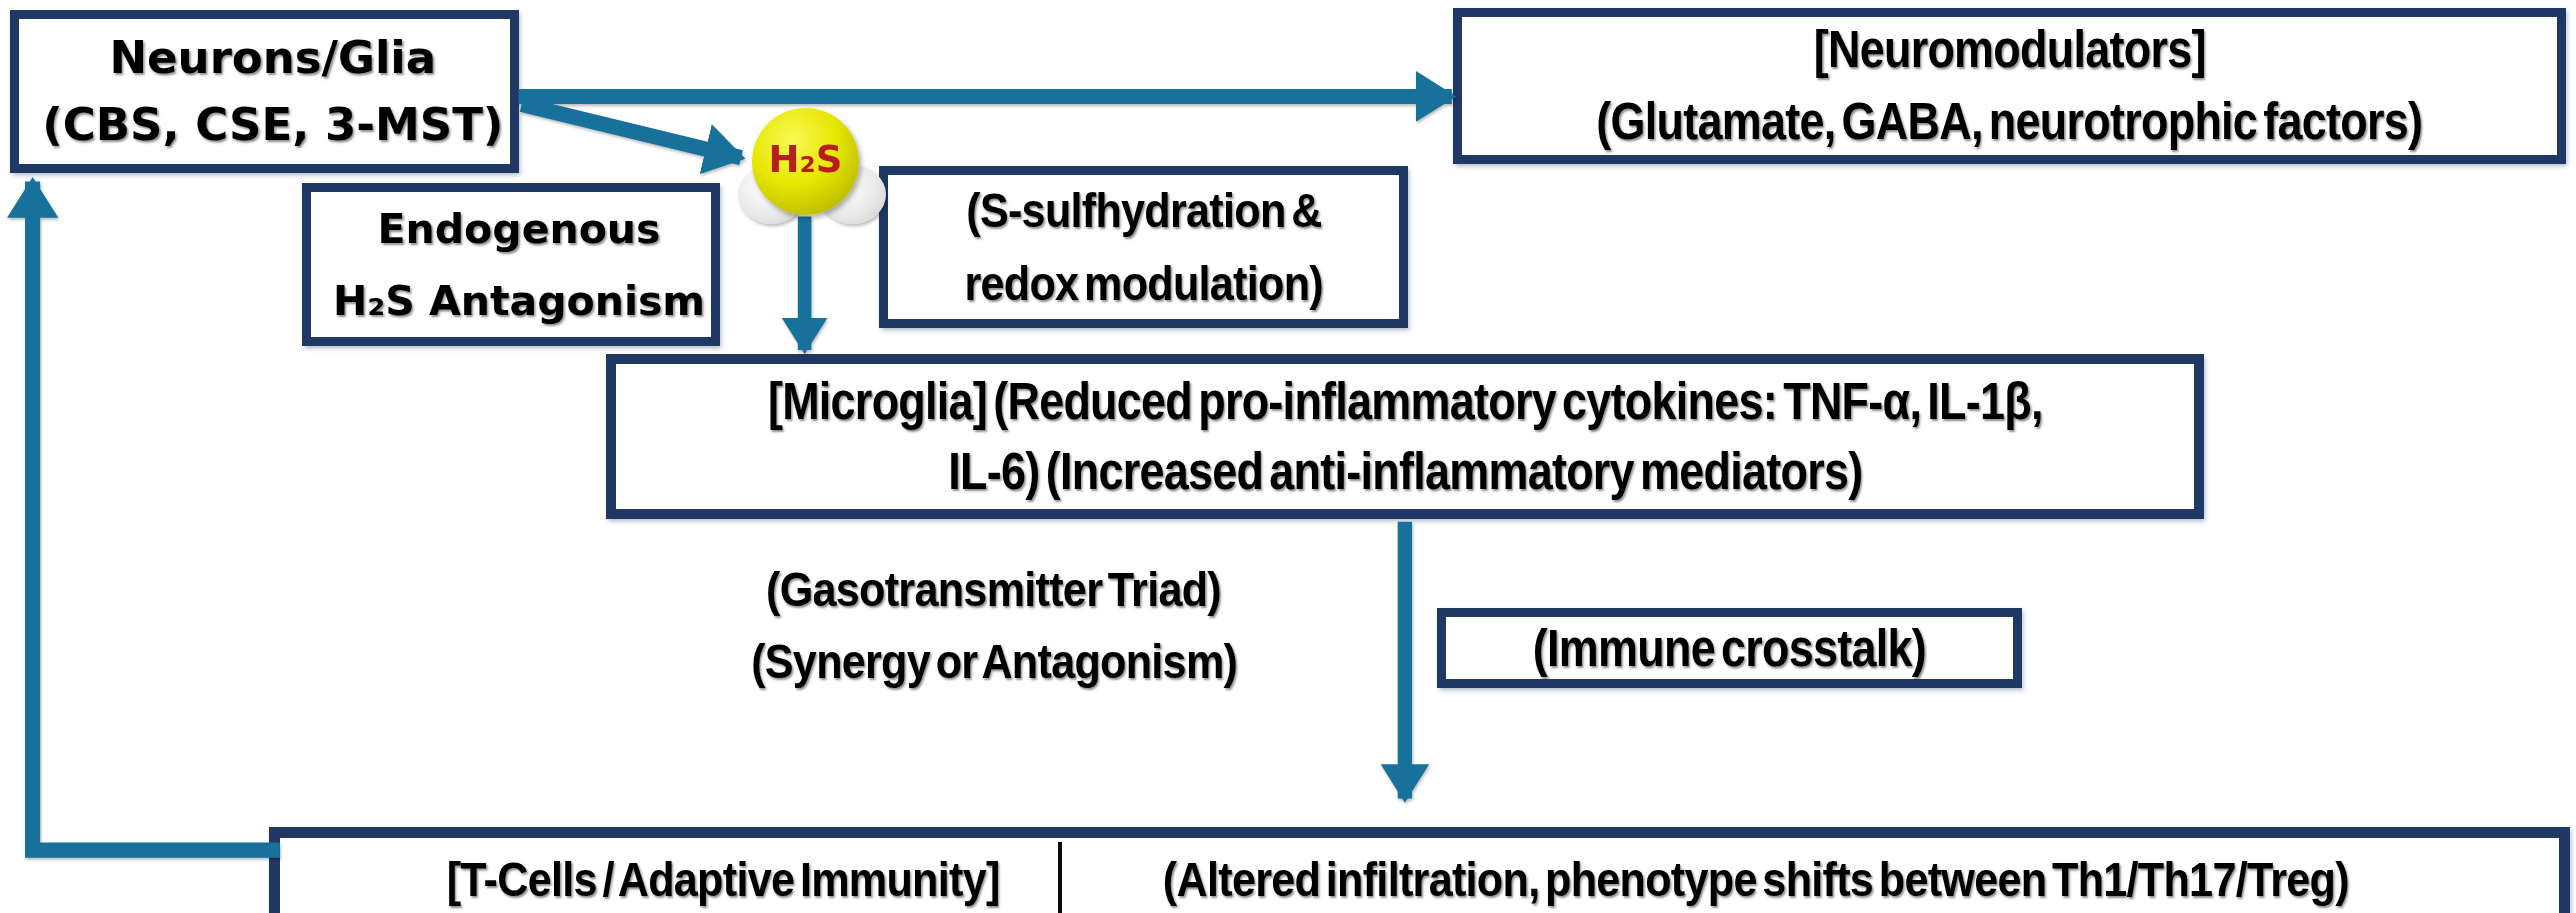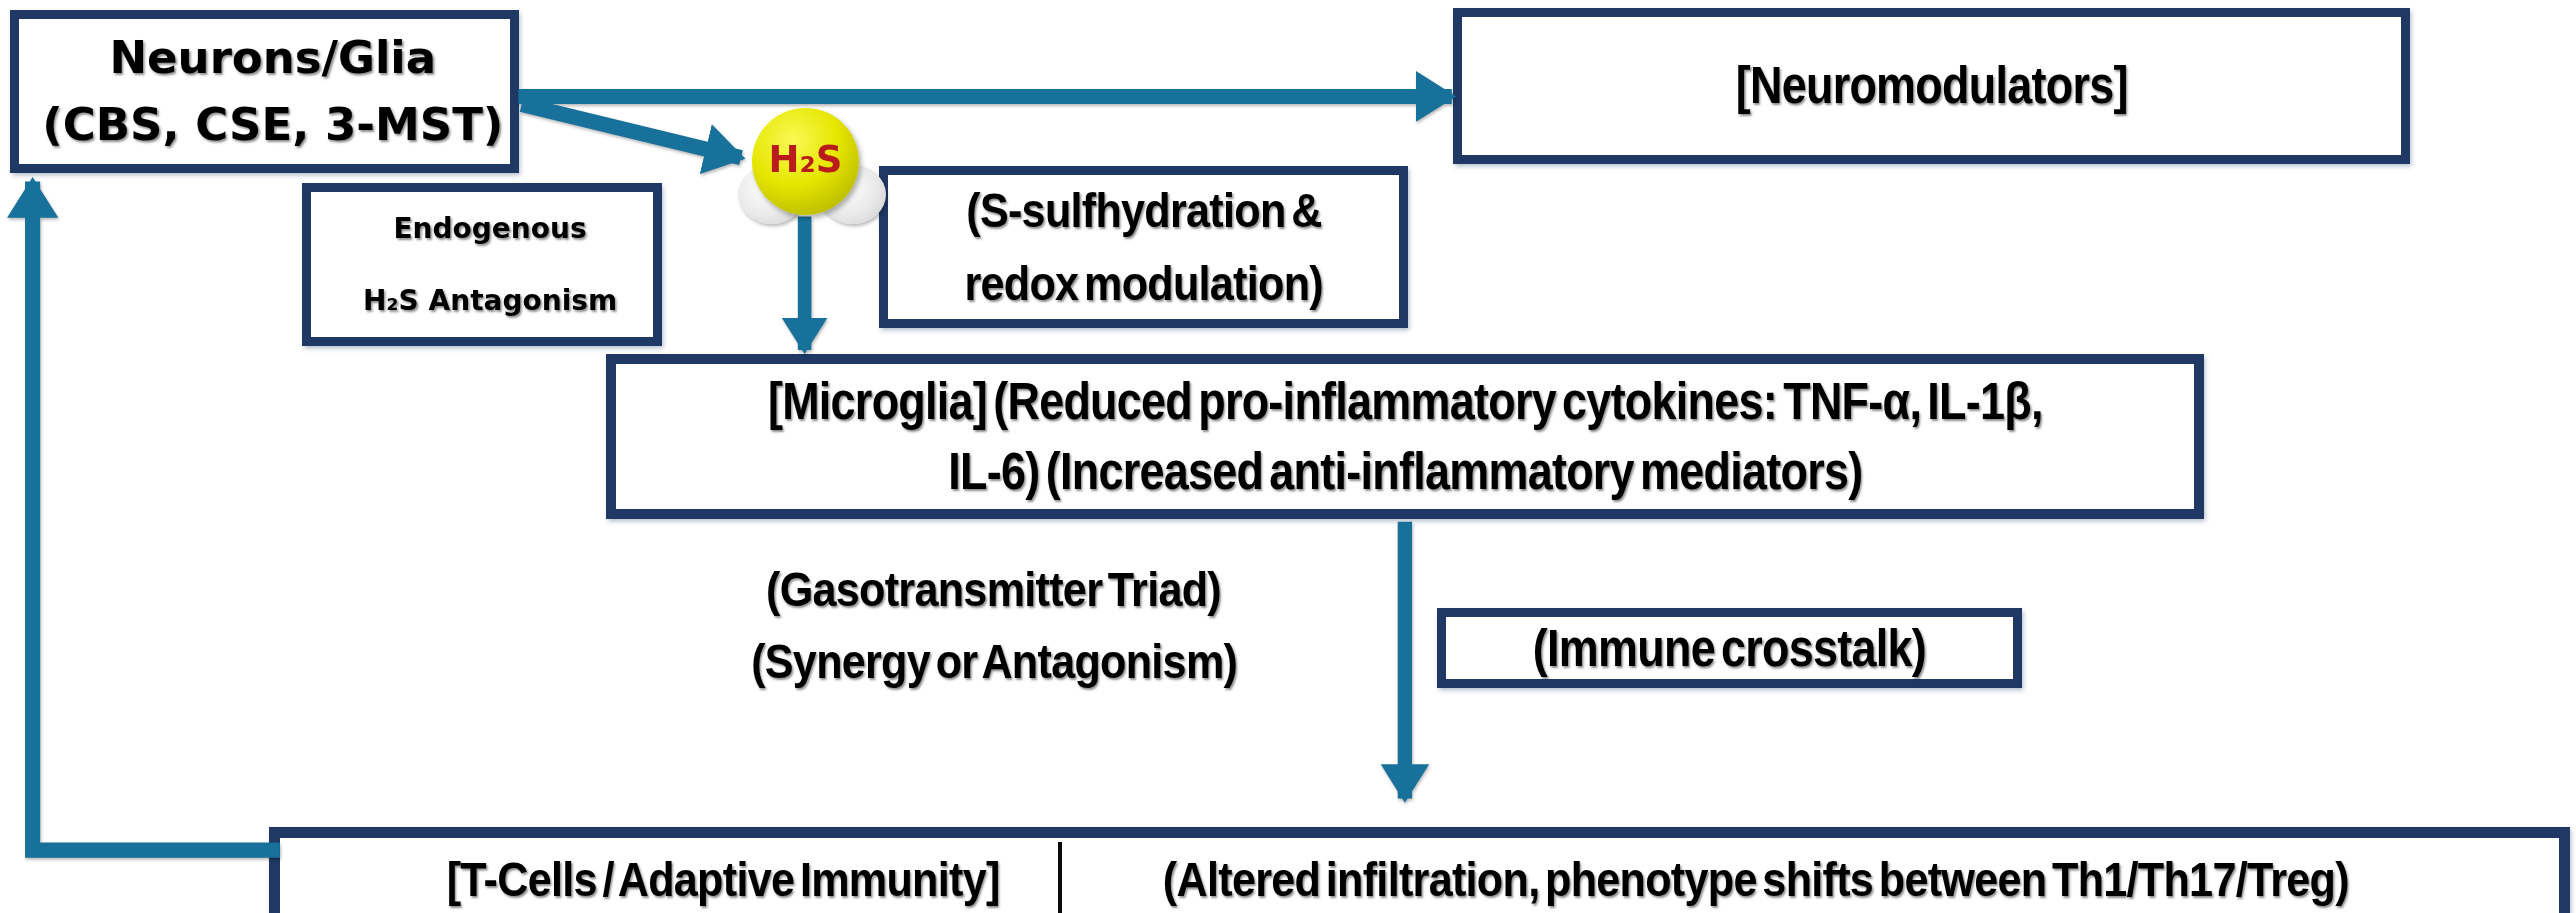--- a/index.html
+++ b/index.html
@@ -12,22 +12,22 @@
     display:flex;flex-direction:column;align-items:center;justify-content:center;
     text-align:center;box-shadow:2.4px 3.2px 4.8px rgba(31,56,100,0.35);
     box-sizing:border-box;
   }
   .txtline{display:block;white-space:nowrap;text-shadow:1.6px 2.4px 2.4px rgba(0,0,0,0.45);}
   .cond{display:inline-block;transform:scaleX(0.88);letter-spacing:-0.8px;word-spacing:-6.4px;white-space:nowrap;}
   .widefont{font-family:"DejaVu Sans","Liberation Sans",sans-serif;padding-left:16px;}
 
   
   #neurons-box{left:10.3px;top:9.5px;width:509px;height:163px;font-size:45px;line-height:67px;}
-  #neuromod-box{left:1453px;top:8px;width:957px;height:156px;font-size:51px;line-height:72px;}
-  #endo-box{left:302px;top:183px;width:360px;height:163px;font-size:28px;line-height:64px;gap:8px;}
+  #neuromod-box{left:1453px;top:8px;width:1113px;height:156px;font-size:51px;line-height:72px;}
+  #endo-box{left:302px;top:183px;width:418px;height:163px;font-size:41px;line-height:64px;gap:8px;}
   #sulf-box{left:879px;top:166px;width:529px;height:162px;font-size:49px;line-height:73px;}
   #microglia-box{left:606px;top:354px;width:1598px;height:165px;border-width:10.3px;font-size:51px;line-height:70px;}
   #immune-box{left:1437px;top:608px;width:585px;height:80px;font-size:51px;}
   #tcells-box{left:269px;top:803px;width:2301px;height:103px;border-width:11px;font-size:49px;flex-direction:row;gap:20.7px;margin-top:24px;}
   #gaso-label{
     position:absolute;left:660px;top:553px;width:668px;height:143px;
     display:flex;flex-direction:column;align-items:center;justify-content:center;
     text-align:center;font-size:49px;line-height:72px;
   }
   #tcells-divider{width:4px;height:73px;background:#0a0a0a;flex:none;}
@@ -70,20 +70,21 @@
     <path d="M352,1069 L41,1069 L41,228" fill="none" stroke="#17719b" stroke-width="19" stroke-linejoin="miter" marker-end="url(#ah)"></path>
   </svg>
 
   <div class="box widefont" id="neurons-box">
     <span class="txtline">Neurons/Glia</span>
     <span class="txtline">(CBS, CSE, 3-MST)</span>
   </div>
 
   <div class="box" id="neuromod-box">
     <span class="txtline"><span class="cond">[Neuromodulators]</span></span>
+    <span class="txtline"><span class="cond">(Glutamate, GABA, neurotrophic factors)</span></span>
   </div>
 
   <div class="atom" id="atom-h-left"></div>
   <div class="atom" id="atom-h-right"></div>
   <div class="atom" id="atom-s"></div>
   <div id="h2s-label">H₂S</div>
 
   <div class="box widefont" id="endo-box">
     <span class="txtline">Endogenous</span>
     <span class="txtline">H₂S Antagonism</span>

